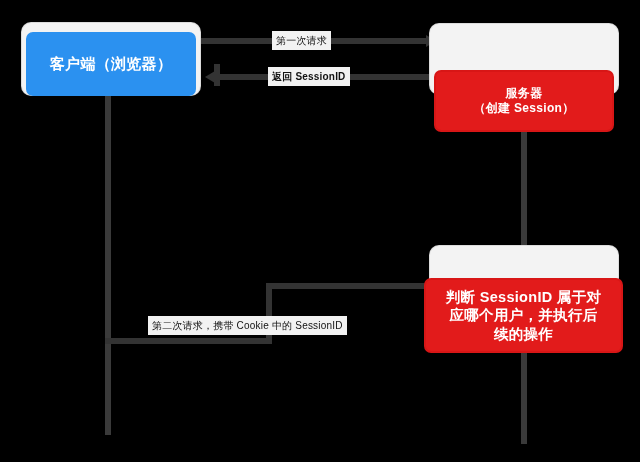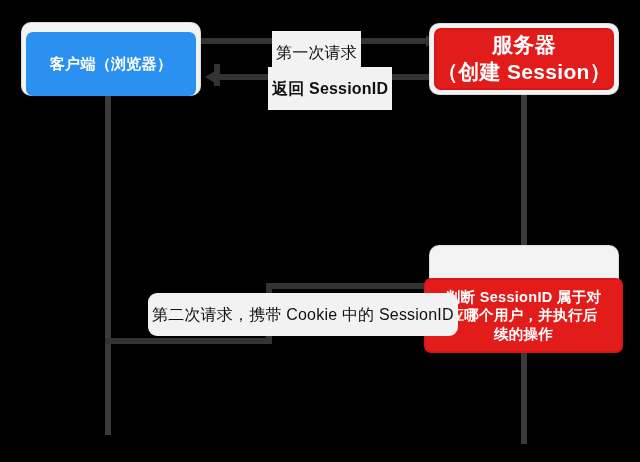--- a/index.html
+++ b/index.html
@@ -45,21 +45,21 @@
     border: 2px solid #2b91f0;
     color: #ffffff;
     font-size: 15px;
   }
   .node-server,
   .node-judge {
     background: #e21b1b;
     border: 2px solid #d81616;
     color: #ffffff;
   }
-  .node-server { font-size: 21px; }
+  .node-server { font-size: 12px; margin-top: 42px; }
   .node-judge  { font-size: 14.5px; }
 
   
   .seg-h, .seg-v {
     position: absolute;
     background: #333333;
     z-index: 3;
   }
   .seg-h { height: 6px; }
   .seg-v { width: 6px; }
@@ -93,23 +93,23 @@
     border-left: 5px solid transparent;
     border-right: 5px solid transparent;
     border-bottom: 8px solid #3a3a3a;
   }
 
   
   .edge-label {
     position: absolute;
     background: #f2f2f2;
     color: #111111;
-    font-size: 16px;
+    font-size: 10px;
     line-height: 17px;
-    padding: 13px 4px;
+    padding: 1px 4px;
     white-space: nowrap;
     z-index: 7;
     letter-spacing: 0.2px;
   }
 </style>
 </head>
 <body>
 
 <div id="canvas">
 
@@ -127,21 +127,21 @@
   <div class="arrow arrow-left" style="left:205px; top:71px;"></div>
   <div class="seg-v" style="left:214px; top:64px; height:22px;"></div>
   <div class="edge-label" style="left:268px; top:67px;font-weight:bold;">返回 SessionID</div>
 
   <div class="seg-h" style="left:105px; top:338px; width:167px;"></div>
 
   <div class="seg-v" style="left:266px; top:283px; height:61px;"></div>
 
   <div class="seg-h" style="left:266px; top:283px; width:170px;"></div>
   <div class="arrow arrow-right" style="left:426px; top:280px;"></div>
-  <div class="edge-label" style="left:148px; top:293px;border-radius:9px;">第二次请求，携带 Cookie 中的 SessionID</div>
+  <div class="edge-label" style="left:148px; top:316px;">第二次请求，携带 Cookie 中的 SessionID</div>
 
   <div class="node-shell" style="left:22px; top:23px; width:178px; height:72px;"></div>
   <div class="node node-client" style="left:26px; top:32px; width:170px; height:64px;">客户端（浏览器）</div>
 
   <div class="node-shell" style="left:430px; top:24px; width:188px; height:70px;"></div>
   <div class="node node-server" style="left:434px; top:28px; width:180px; height:62px;">服务器
 （创建 Session）</div>
 
   <div class="node-shell" style="left:430px; top:246px; width:188px; height:83px;"></div>
   <div class="node node-judge" style="left:424px; top:250px; width:199px; height:75px;margin-top:28px;">判断 SessionID 属于对

